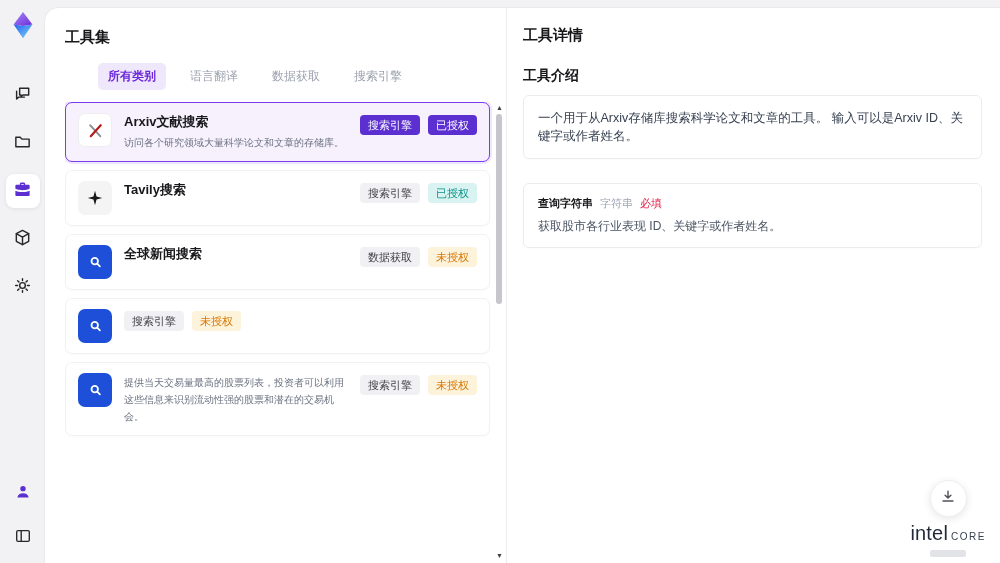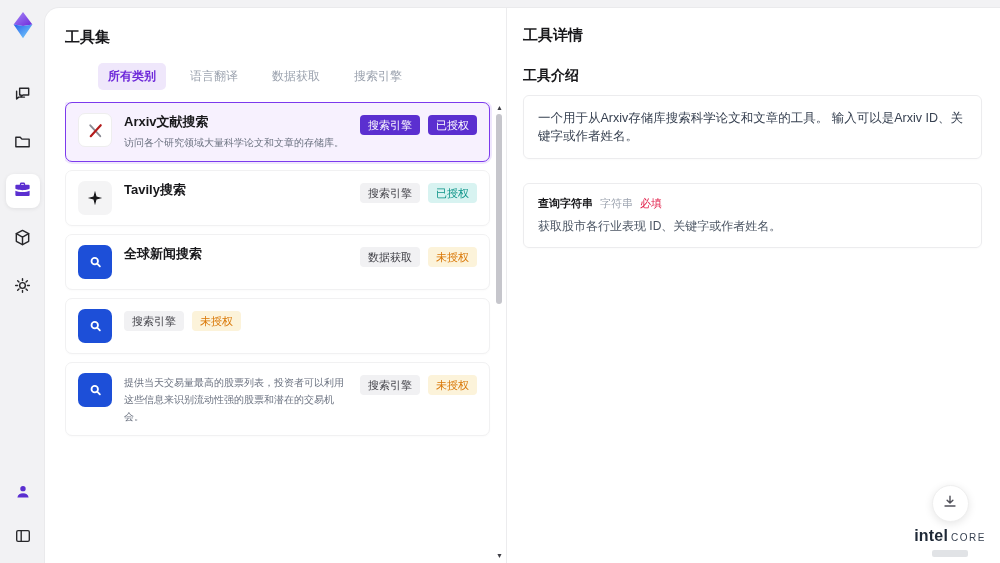--- a/index.html
+++ b/index.html
@@ -64,21 +64,21 @@
   .param-head{display:flex;align-items:baseline;gap:7px;margin-bottom:7px;}
   .param-name{font-size:11px;font-weight:700;}
   .param-type{font-size:11px;color:#9ca3af;}
   .param-required{font-size:11px;color:#e11d48;}
   .param-desc{font-size:12px;color:#4b5563;line-height:17px;}
 
   
   .corner{position:absolute;right:14px;bottom:6px;display:flex;flex-direction:column;align-items:center;gap:5px;}
   .fab{width:37px;height:37px;border-radius:50%;background:#fff;border:1px solid #efefef;box-shadow:0 2px 8px rgba(0,0,0,.10);display:flex;align-items:center;justify-content:center;cursor:pointer;}
   .brand{display:flex;align-items:baseline;gap:3px;color:#1f2937;}
-  .brand .b1{font-size:16px;font-weight:700;letter-spacing:.2px;}
+  .brand .b1{font-size:20px;font-weight:400;letter-spacing:.2px;}
   .brand .b2{font-size:10px;letter-spacing:1.5px;color:#374151;}
   .brand-bar{width:36px;height:7px;border-radius:2px;background:#dcdee2;opacity:.85;}
 </style>
 </head>
 <body>
 
 <nav class="sidebar">
   <div class="logo">
     <svg viewBox="0 0 24 24" width="30" height="30">
       <defs>

